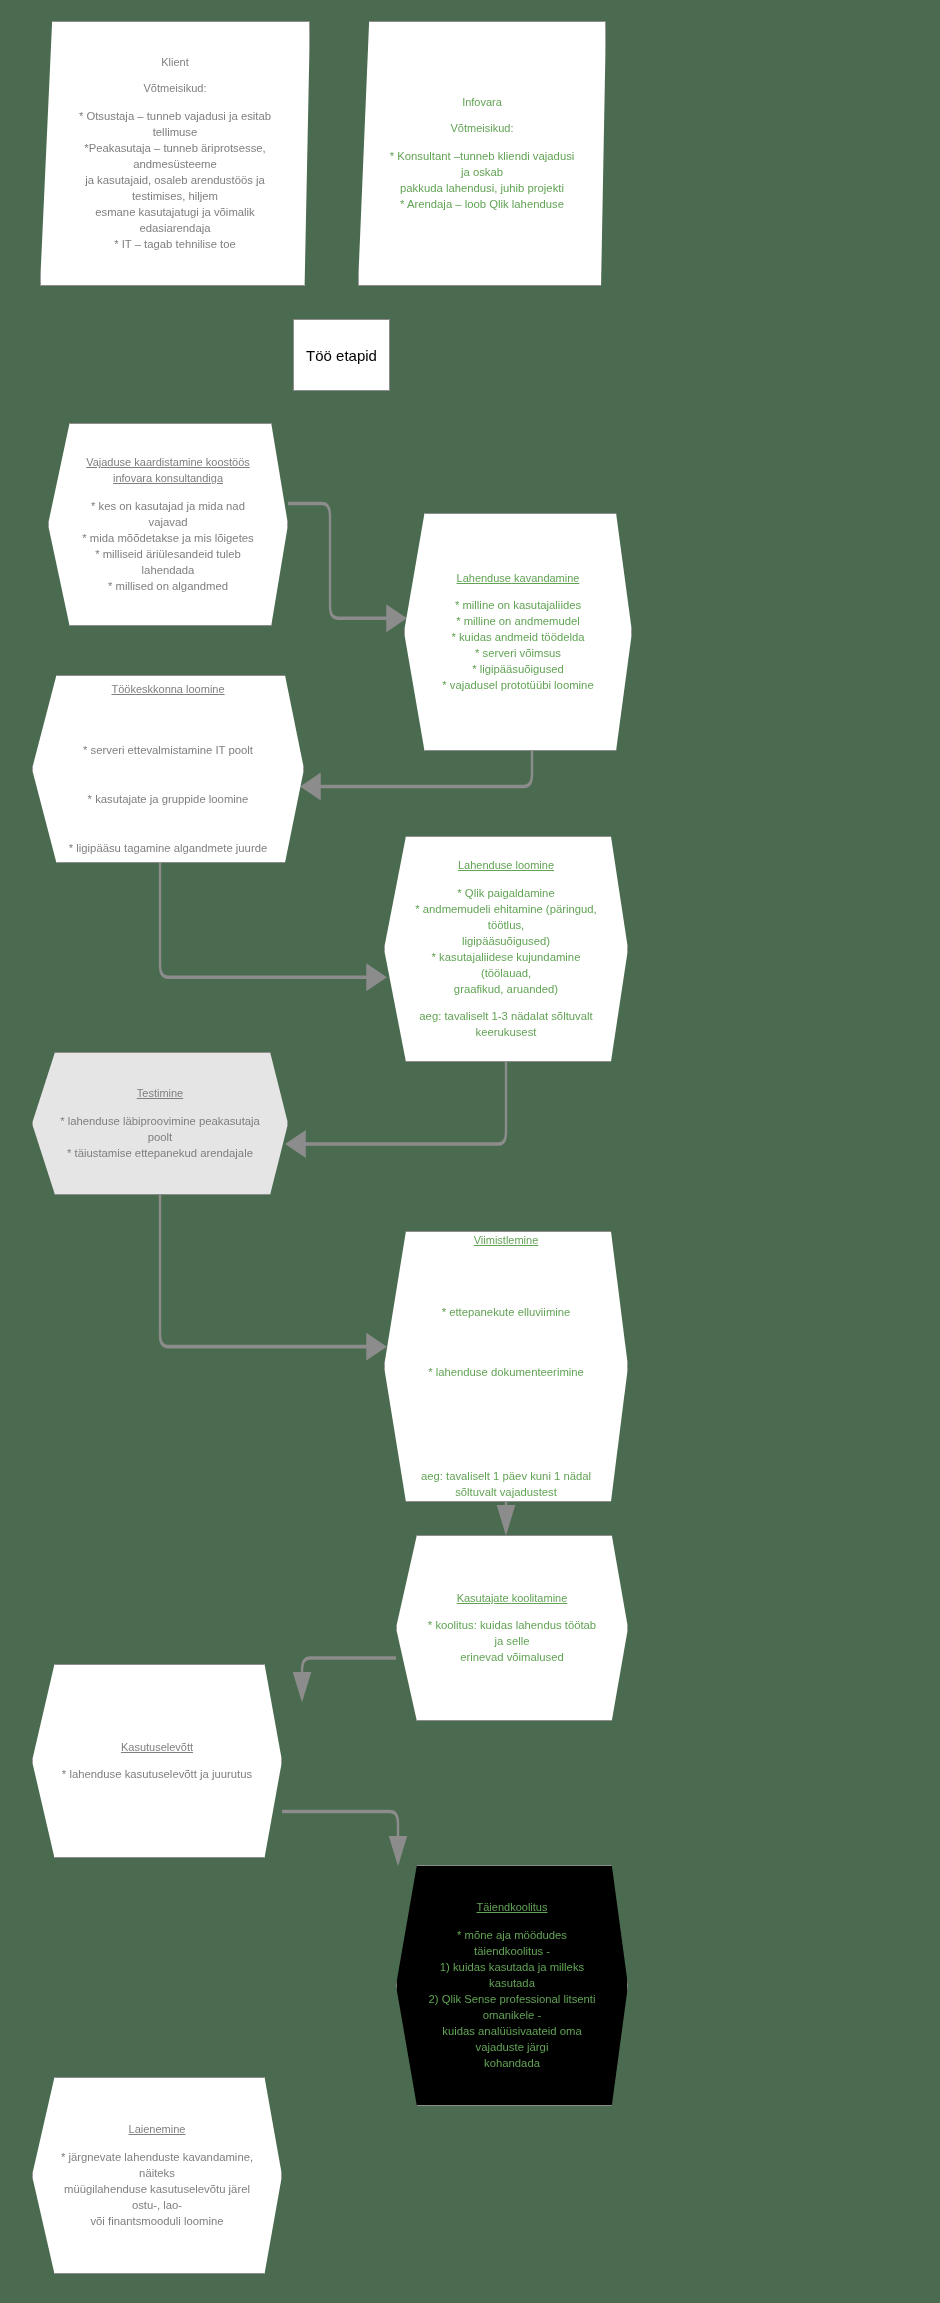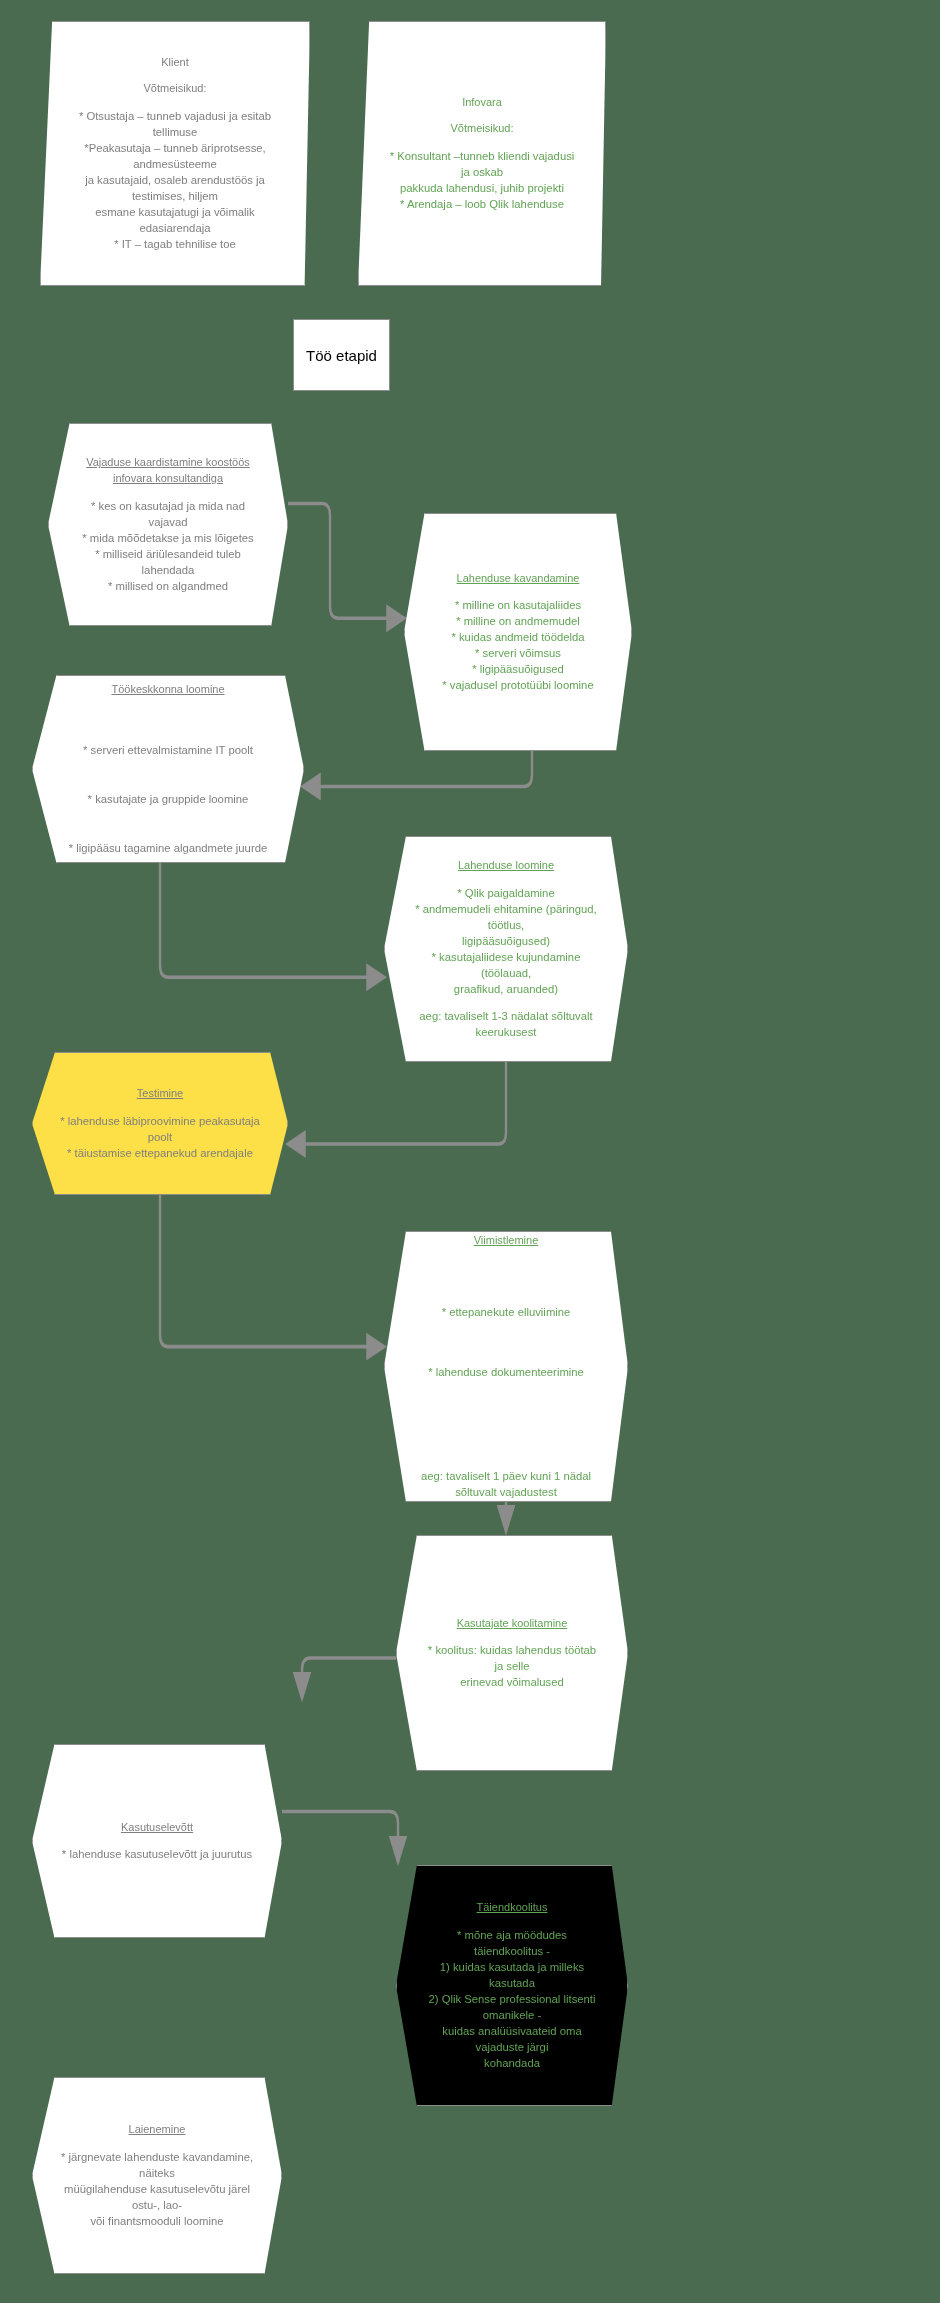--- a/index.html
+++ b/index.html
@@ -130,41 +130,41 @@
     <span class="title u">Lahenduse loomine</span>
     <span class="line">* Qlik paigaldamine</span>
     <span class="line">* andmemudeli ehitamine  (päringud, töötlus,</span>
     <span class="line">ligipääsuõigused)</span>
     <span class="line">* kasutajaliidese kujundamine  (töölauad,</span>
     <span class="line">graafikud, aruanded)</span>
     <span class="gap"></span>
     <span class="line">aeg: tavaliselt 1-3 nädalat sõltuvalt keerukusest</span>
   </div>
 
-  <div class="node" style="left: 32px; top: 1052px; width: 256px; height: 143px; background: #fde047; border: 1.4px solid rgb(140, 140, 140); clip-path: polygon(9% 0%, 93% 0%, 100% 50%, 93% 100%, 9% 100%, 0% 50%);">
+  <div class="node" style="left: 32px; top: 1052px; width: 256px; height: 143px; background: #e5e5e5; border: 1.4px solid rgb(140, 140, 140); clip-path: polygon(9% 0%, 93% 0%, 100% 50%, 93% 100%, 9% 100%, 0% 50%);">
     <span class="title u">Testimine</span>
     <span class="line">* lahenduse läbiproovimine peakasutaja poolt</span>
     <span class="line">* täiustamise ettepanekud arendajale</span>
   </div>
 
   <div class="node green" style="left: 384px; top: 1231px; width: 244px; height: 271px; background: rgb(255, 255, 255); border: 1.4px solid rgb(140, 140, 140); clip-path: polygon(9% 0%, 93% 0%, 100% 50%, 93% 100%, 9% 100%, 0% 50%); gap: 44px;">
     <span class="title u">Viimistlemine</span>
     <span class="line">* ettepanekute elluviimine</span>
     <span class="line">* lahenduse dokumenteerimine</span>
     <span class="gap"></span>
     <span class="line">aeg: tavaliselt 1 päev kuni 1 nädal sõltuvalt vajadustest</span>
   </div>
 
-  <div class="node green" style="left: 396px; top: 1535px; width: 232px; height: 236px; background: rgb(255, 255, 255); border: 1.4px solid rgb(140, 140, 140); clip-path: polygon(9% 0%, 93% 0%, 100% 50%, 93% 100%, 9% 100%, 0% 50%);">
+  <div class="node green" style="left: 396px; top: 1535px; width: 232px; height: 186px; background: rgb(255, 255, 255); border: 1.4px solid rgb(140, 140, 140); clip-path: polygon(9% 0%, 93% 0%, 100% 50%, 93% 100%, 9% 100%, 0% 50%);">
     <span class="title u">Kasutajate koolitamine</span>
     <span class="line">* koolitus: kuidas lahendus töötab ja selle</span>
     <span class="line">erinevad võimalused</span>
   </div>
 
-  <div class="node" style="left: 32px; top: 1744px; width: 250px; height: 194px; background: rgb(255, 255, 255); border: 1.4px solid rgb(140, 140, 140); clip-path: polygon(9% 0%, 93% 0%, 100% 50%, 93% 100%, 9% 100%, 0% 50%);">
+  <div class="node" style="left: 32px; top: 1664px; width: 250px; height: 194px; background: rgb(255, 255, 255); border: 1.4px solid rgb(140, 140, 140); clip-path: polygon(9% 0%, 93% 0%, 100% 50%, 93% 100%, 9% 100%, 0% 50%);">
     <span class="title u">Kasutuselevõtt</span>
     <span class="line">* lahenduse kasutuselevõtt ja juurutus</span>
   </div>
 
   <div class="node green" style="left: 396px; top: 1865px; width: 232px; height: 241px; background: #000000; border: 1.4px solid rgb(140, 140, 140); clip-path: polygon(9% 0%, 93% 0%, 100% 50%, 93% 100%, 9% 100%, 0% 50%);">
     <span class="title u">Täiendkoolitus</span>
     <span class="line">* mõne aja möödudes täiendkoolitus -</span>
     <span class="line">1) kuidas kasutada ja milleks kasutada</span>
     <span class="line">2) Qlik Sense professional litsenti omanikele -</span>
     <span class="line">kuidas analüüsivaateid oma vajaduste järgi</span>

